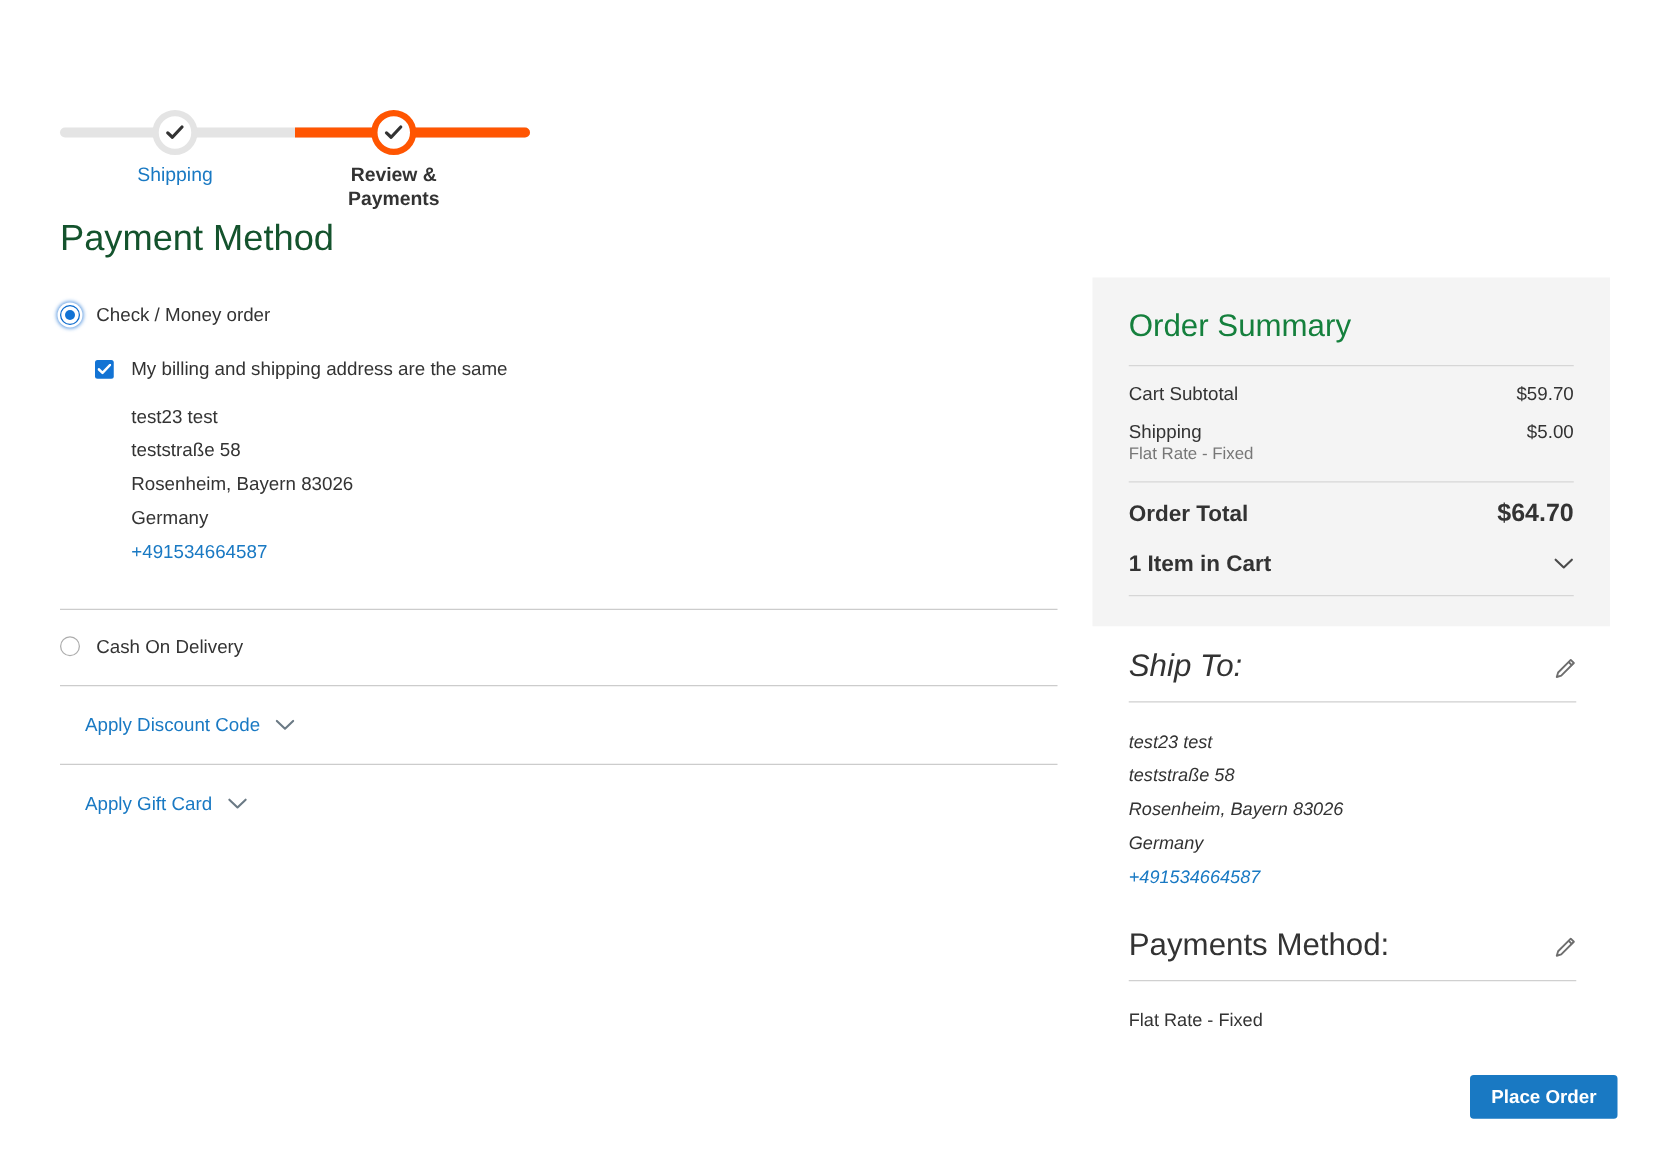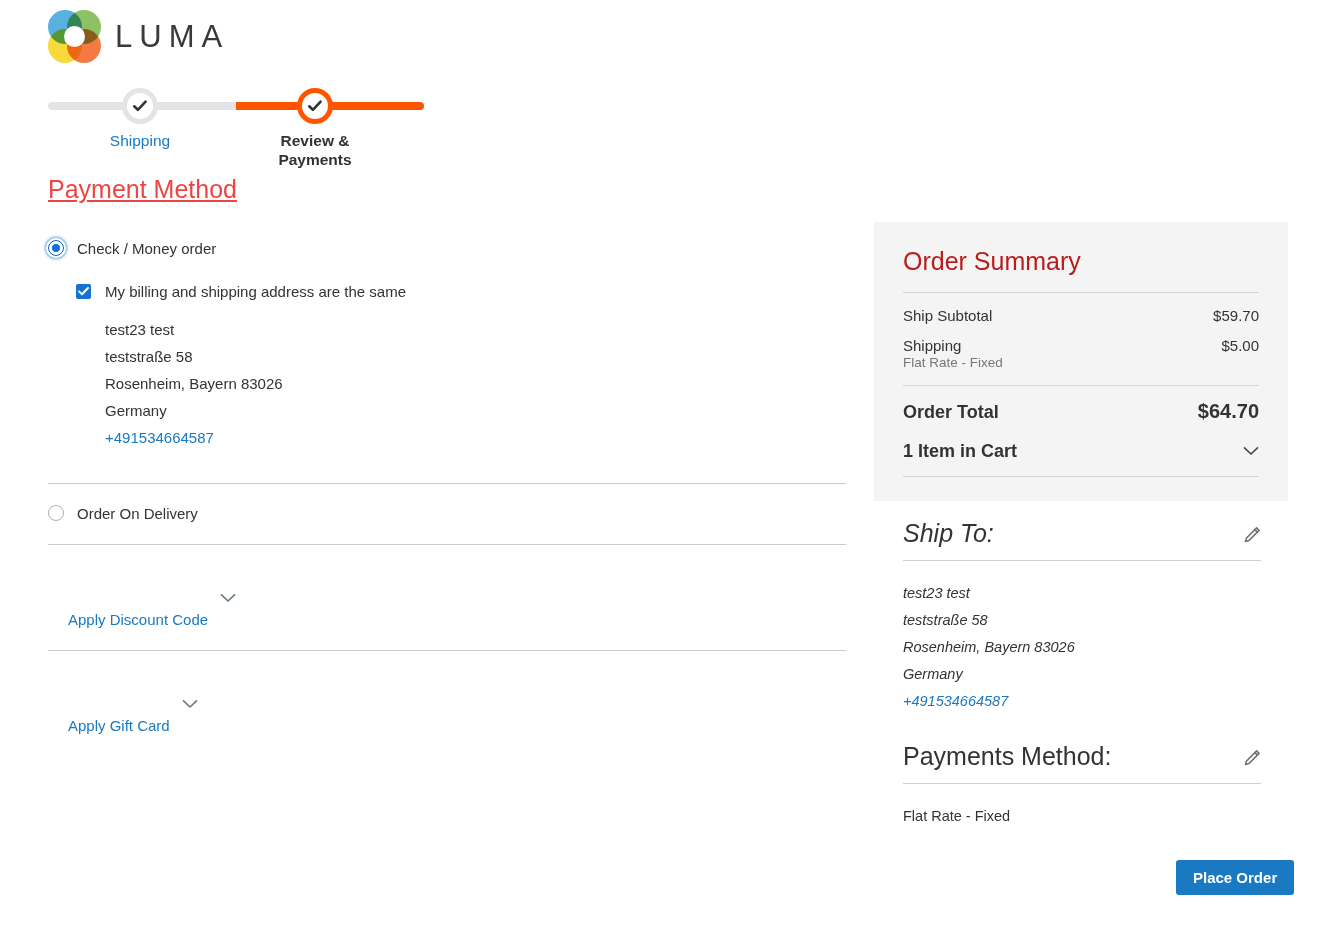--- a/index.html
+++ b/index.html
@@ -59,22 +59,22 @@
   .step.s1 .step-bullet { border: 5px solid #e4e4e4; }
   .step.s2 .step-bullet { border: 5px solid #ff5501; }
   .step-bullet svg { display: block; }
   .step-label { margin-top: 8px; font-size: 15.5px; line-height: 1.2; }
   .step.s1 .step-label { color: #1979c3; }
   .step.s2 .step-label { color: #333333; font-weight: bold; }
 
   
   .left-col { position: absolute; left: 48px; top: 176px; width: 798px; }
   .section-title {
-    font-size: 25px; font-weight: 300; color: #ef4444;
-    margin: 0 0 36px 0; line-height: 1.1; text-decoration: underline;
+    font-size: 29px; font-weight: 300; color: #14532d;
+    margin: 0 0 36px 0; line-height: 1.1;
   }
 
   .pay-row { display: flex; align-items: flex-start; gap: 13px; }
   .radio {
     width: 16px; height: 16px; border-radius: 50%;
     border: 1px solid #adadad; background: #fff;
     flex: none; position: relative;
   }
   .radio.checked {
     border-color: #0a6bce; background: #ffffff;
@@ -98,30 +98,30 @@
   .addr-lines { margin-left: 29px; margin-top: 16px; }
   .addr-lines div { font-size: 15px; color: #333; line-height: 27px; }
   .addr-lines a, .link { color: #1979c3; text-decoration: none; }
 
   .hr { height: 1px; background: #cccccc; margin: 0; }
   .hr-left { width: 798px; }
 
   .cod-row { padding: 21px 0 22px 0; display: flex; align-items: center; gap: 13px; }
 
   .collapse-row { padding: 23px 0 22px 20px; display: flex; align-items: center; gap: 12px; }
-  .collapse-row .ctext { font-size: 15px; color: #1979c3; margin-top: 43px; }
+  .collapse-row .ctext { font-size: 15px; color: #1979c3; }
 
   
   .summary-panel {
     position: absolute; left: 874px; top: 222px; width: 414px; height: 279px;
     background: #f4f4f4;
   }
   .summary-inner { padding: 26px 29px 0 29px; }
   .summary-title {
-    font-size: 25px; font-weight: 300; color: #b91c1c; margin: 0 0 16px 0; line-height: 1.1;
+    font-size: 25px; font-weight: 300; color: #15803d; margin: 0 0 16px 0; line-height: 1.1;
   }
   .s-divider { height: 1px; background: #d6d6d6; }
   .totals-row {
     display: flex; justify-content: space-between; align-items: baseline;
     font-size: 15px; color: #333;
   }
   .totals-row.first { padding-top: 14px; }
   .sub-note { font-size: 13.5px; color: #777; margin-top: 1px; }
   .grand-row {
     display: flex; justify-content: space-between; align-items: baseline;
@@ -153,30 +153,20 @@
     padding: 9px 17px; cursor: pointer;
   }
 
   .chev { display: inline-block; }
 </style>
 </head>
 <body>
 
 <div class="page">
 
-  <div class="logo-wrap">
-    <div class="logo-mark">
-      <div class="blob b1"></div>
-      <div class="blob b2"></div>
-      <div class="blob b3"></div>
-      <div class="blob b4"></div>
-      <div class="hole"></div>
-    </div>
-    <div class="logo-text">LUMA</div>
-  </div>
 
   <div class="progress">
     <div class="prog-track"></div>
     <div class="prog-fill"></div>
 
     <div class="step s1">
       <div class="step-bullet">
         <svg width="18" height="18" viewBox="0 0 18 18">
           <path d="M3.2 9.3 L6.9 12.8 L14.6 4.6" stroke="#333" stroke-width="2.6" fill="none" stroke-linecap="round" stroke-linejoin="round"></path>
         </svg>
@@ -220,21 +210,21 @@
         <div>Germany</div>
         <div><a class="link" href="#">+491534664587</a></div>
       </div>
     </div>
 
     <div style="height:32px"></div>
     <div class="hr hr-left"></div>
 
     <div class="cod-row">
       <span class="radio"></span>
-      <span class="pay-label">Order On Delivery</span>
+      <span class="pay-label">Cash On Delivery</span>
     </div>
 
     <div class="hr hr-left"></div>
 
     <div class="collapse-row">
       <span class="ctext">Apply Discount Code</span>
       <svg class="chev" width="16" height="10" viewBox="0 0 16 10">
         <path d="M1.5 1.8 L8 8 L14.5 1.8" stroke="#6b7a85" stroke-width="1.7" fill="none" stroke-linecap="round" stroke-linejoin="round"></path>
       </svg>
     </div>
@@ -248,21 +238,21 @@
       </svg>
     </div>
   </div>
 
   <div class="summary-panel">
     <div class="summary-inner">
       <h2 class="summary-title">Order Summary</h2>
       <div class="s-divider"></div>
 
       <div class="totals-row first">
-        <span>Ship Subtotal</span>
+        <span>Cart Subtotal</span>
         <span>$59.70</span>
       </div>
 
       <div class="totals-row" style="padding-top:13px">
         <span>Shipping</span>
         <span>$5.00</span>
       </div>
       <div class="sub-note">Flat Rate - Fixed</div>
 
       <div style="height:15px"></div>

